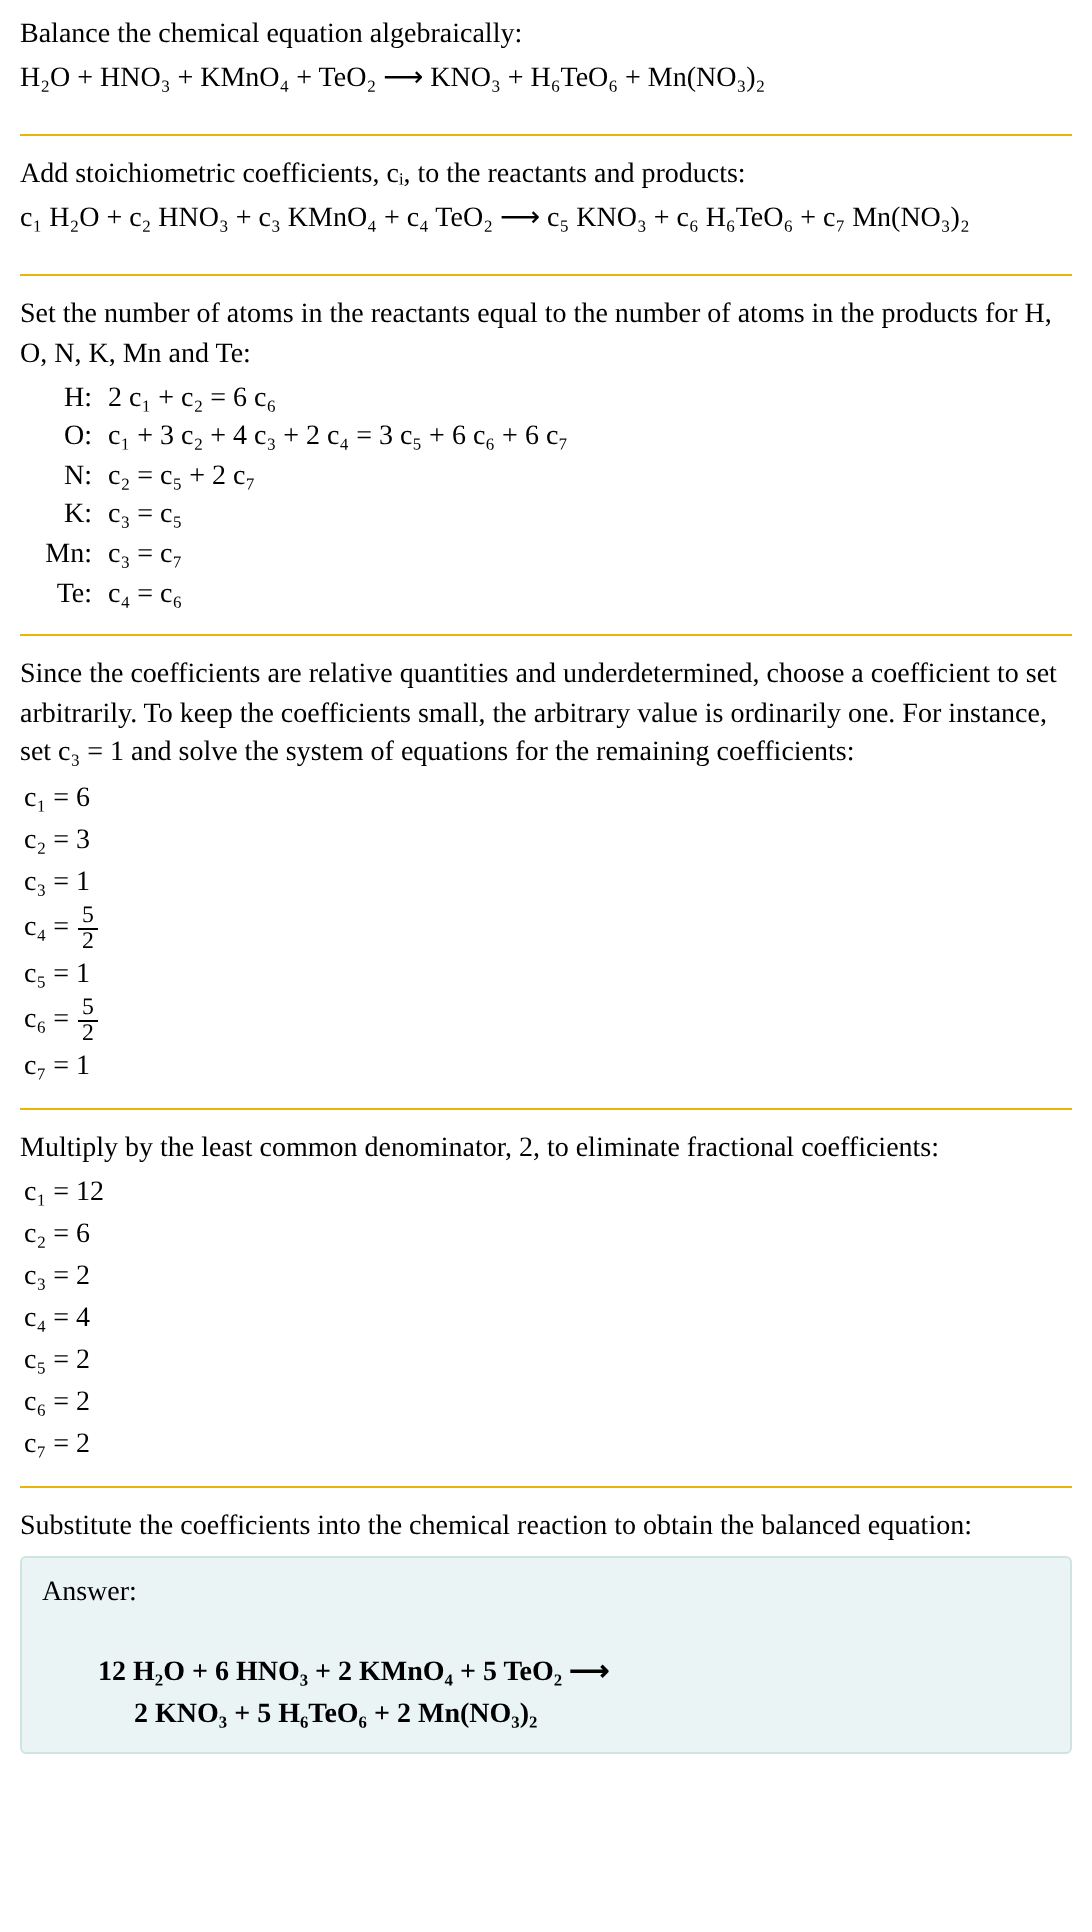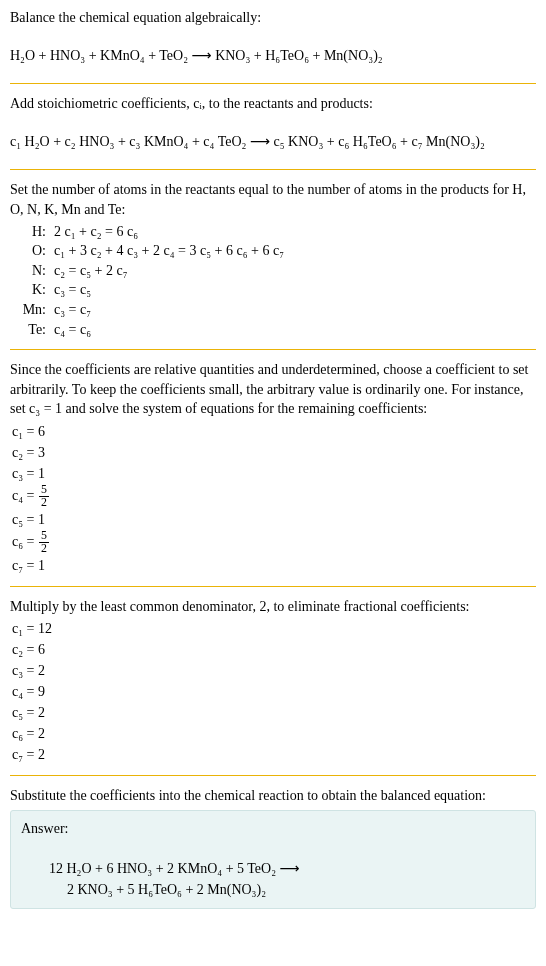--- a/index.html
+++ b/index.html
@@ -11,21 +11,21 @@
     width: 546px;
     padding: 8px 10px;
     line-height: 1.4;
   }
   .section {
     border-bottom: 1px solid #eab308;
     padding-bottom: 10px;
     margin-bottom: 10px;
   }
   .section:last-of-type { border-bottom: none; }
-  .eq-line { margin: 18px 0 8px 0; }
+  .eq-line { margin: 2px 0 8px 0; }
   .atom-table { margin-left: 6px; margin-top: 2px; }
   .atom-row { display: flex; }
   .atom-label { width: 30px; text-align: right; margin-right: 8px; }
   .atom-eq { }
   .coef-list { margin-left: 2px; margin-top: 2px; }
   .coef-list div { line-height: 1.5; }
   .frac {
     display: inline-block;
     text-align: center;
     vertical-align: middle;
@@ -36,21 +36,21 @@
   .frac .num { display: block; border-bottom: 1px solid #000; padding: 0 2px; }
   .frac .den { display: block; padding: 0 2px; }
   .answer-box {
     background: #eaf4f4;
     border: 1px solid #cfe3e3;
     border-radius: 3px;
     padding: 8px 10px;
     margin-top: 4px;
   }
   .answer-label { margin-bottom: 20px; }
-  .answer-eq { margin-left: 28px; }
+  .answer-eq { margin-left: 28px; font-weight: bold; }
   .answer-eq div { line-height: 1.5; }
   .ci { }
 </style>
 </head>
 <body>
 
 <div class="section">
   <div>Balance the chemical equation algebraically:</div>
   <div class="eq-line">H₂O + HNO₃ + KMnO₄ + TeO₂  ⟶  KNO₃ + H₆TeO₆ + Mn(NO₃)₂</div>
 </div>
@@ -108,21 +108,21 @@
     <div>c₇ = 1</div>
   </div>
 </div>
 
 <div class="section">
   <div>Multiply by the least common denominator, 2, to eliminate fractional coefficients:</div>
   <div class="coef-list">
     <div>c₁ = 12</div>
     <div>c₂ = 6</div>
     <div>c₃ = 2</div>
-    <div>c₄ = 9</div>
+    <div>c₄ = 4</div>
     <div>c₅ = 2</div>
     <div>c₆ = 2</div>
     <div>c₇ = 2</div>
   </div>
 </div>
 
 <div>
   <div>Substitute the coefficients into the chemical reaction to obtain the balanced equation:</div>
   <div class="answer-box">
     <div class="answer-label">Answer:</div>

